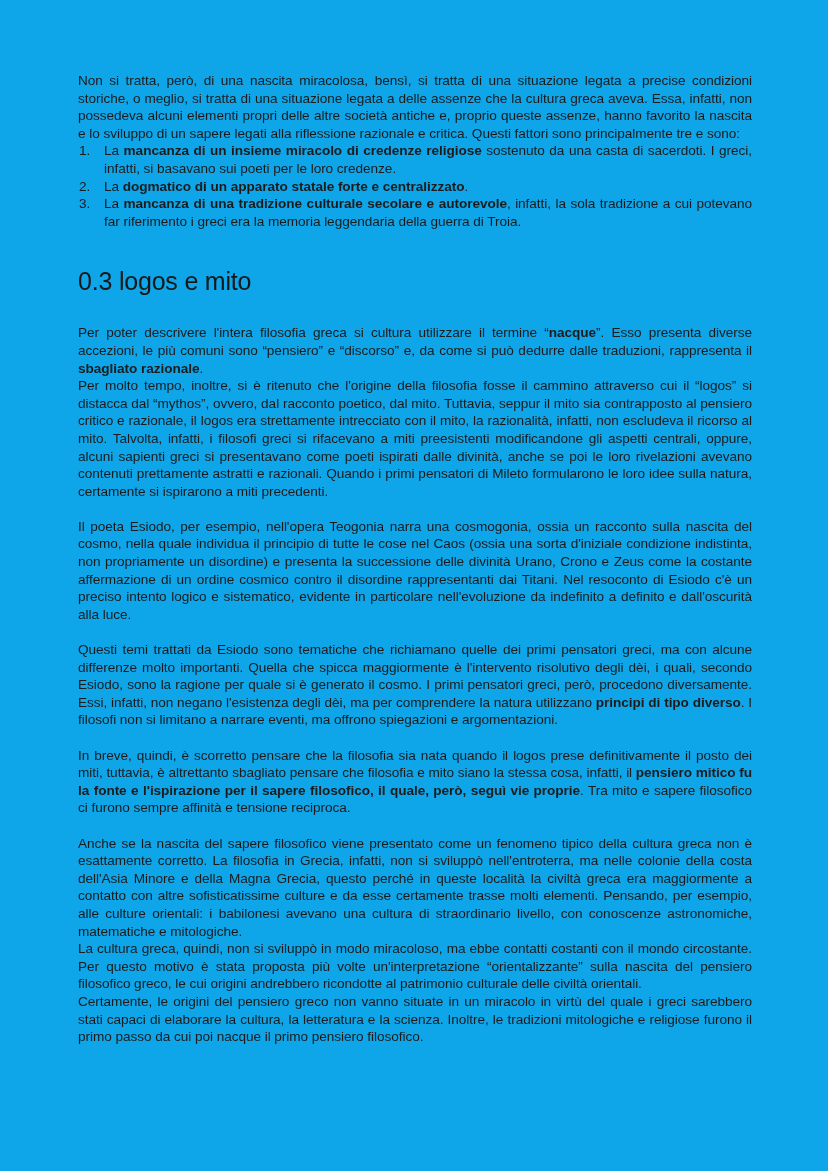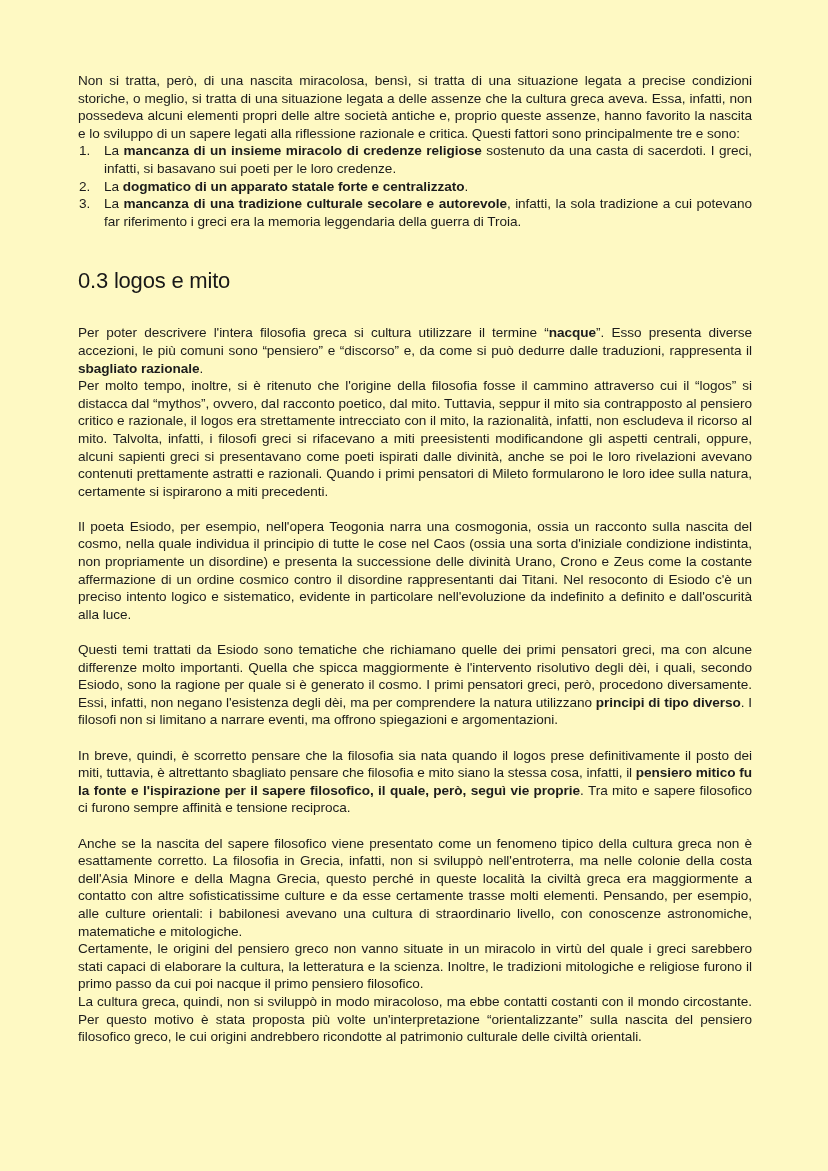--- a/index.html
+++ b/index.html
@@ -14,21 +14,21 @@
     overflow: hidden;
     font-family: "Liberation Sans", sans-serif;
     color: #1c1c1c;
     -webkit-font-smoothing: antialiased;
   }
 
   .page {
     position: relative;
     width: 828px;
     height: 1171px;
-    background: #fef9c3;
+    background: #0ea5e9;
     box-sizing: border-box;
     padding: 72px 76px 0 78px;
   }
 
   .doc-body {
     width: 674px;
   }
 
   p.para {
     margin: 0;
@@ -67,21 +67,21 @@
     width: 20px;
     font-size: 13.6px;
     line-height: 17.6px;
     text-align: left;
   }
 
   
   h2.section-heading {
     margin: 0;
     padding: 0;
-    font-size: 22px;
+    font-size: 25px;
     line-height: 30px;
     font-weight: 400;
     letter-spacing: -0.2px;
     color: #181818;
   }
   .heading-block {
     margin-top: 36px;
     margin-bottom: 28px;
   }
 
@@ -116,18 +116,18 @@
     <p class="para">Per molto tempo, inoltre, si è ritenuto che l'origine della filosofia fosse il cammino attraverso cui il “logos” si distacca dal “mythos”, ovvero, dal racconto poetico, dal mito. Tuttavia, seppur il mito sia contrapposto al pensiero critico e razionale, il logos era strettamente intrecciato con il mito, la razionalità, infatti, non escludeva il ricorso al mito. Talvolta, infatti, i filosofi greci si rifacevano a miti preesistenti modificandone gli aspetti centrali, oppure, alcuni sapienti greci si presentavano come poeti ispirati dalle divinità, anche se poi le loro rivelazioni avevano contenuti prettamente astratti e razionali. Quando i primi pensatori di Mileto formularono le loro idee sulla natura, certamente si ispirarono a miti precedenti.</p>
 
     <p class="para gap-before">Il poeta Esiodo, per esempio, nell'opera Teogonia narra una cosmogonia, ossia un racconto sulla nascita del cosmo, nella quale individua il principio di tutte le cose nel Caos (ossia una sorta d'iniziale condizione indistinta, non propriamente un disordine) e presenta la successione delle divinità Urano, Crono e Zeus come la costante affermazione di un ordine cosmico contro il disordine rappresentanti dai Titani. Nel resoconto di Esiodo c'è un preciso intento logico e sistematico, evidente in particolare nell'evoluzione da indefinito a definito e dall'oscurità alla luce.</p>
 
     <p class="para gap-before"><span>Questi temi trattati da Esiodo sono tematiche che richiamano quelle dei primi pensatori greci, ma con alcune differenze molto importanti. Quella che spicca maggiormente è l'intervento risolutivo degli dèi, i quali, secondo Esiodo, sono la ragione per quale si è generato il cosmo. I primi pensatori greci, però, procedono diversamente. Essi, infatti, non negano l'esistenza degli dèi, ma per comprendere la natura utilizzano </span><b>principi di tipo diverso</b><span>. I filosofi non si limitano a narrare eventi, ma offrono spiegazioni e argomentazioni.</span></p>
 
     <p class="para gap-before"><span>In breve, quindi, è scorretto pensare che la filosofia sia nata quando il logos prese definitivamente il posto dei miti, tuttavia, è altrettanto sbagliato pensare che filosofia e mito siano la stessa cosa, infatti, il </span><b>pensiero mitico fu la fonte e l'ispirazione per il sapere filosofico, il quale, però, seguì vie proprie</b><span>. Tra mito e sapere filosofico ci furono sempre affinità e tensione reciproca.</span></p>
 
     <p class="para gap-before">Anche se la nascita del sapere filosofico viene presentato come un fenomeno tipico della cultura greca non è esattamente corretto. La filosofia in Grecia, infatti, non si sviluppò nell'entroterra, ma nelle colonie della costa dell'Asia Minore e della Magna Grecia, questo perché in queste località la civiltà greca era maggiormente a contatto con altre sofisticatissime culture e da esse certamente trasse molti elementi. Pensando, per esempio, alle culture orientali: i babilonesi avevano una cultura di straordinario livello, con conoscenze astronomiche, matematiche e mitologiche.</p>
 
+    <p class="para">La cultura greca, quindi, non si sviluppò in modo miracoloso, ma ebbe contatti costanti con il mondo circostante. Per questo motivo è stata proposta più volte un'interpretazione “orientalizzante” sulla nascita del pensiero filosofico greco, le cui origini andrebbero ricondotte al patrimonio culturale delle civiltà orientali.</p>
+
     <p class="para">Certamente, le origini del pensiero greco non vanno situate in un miracolo in virtù del quale i greci sarebbero stati capaci di elaborare la cultura, la letteratura e la scienza. Inoltre, le tradizioni mitologiche e religiose furono il primo passo da cui poi nacque il primo pensiero filosofico.</p>
-
-    <p class="para">La cultura greca, quindi, non si sviluppò in modo miracoloso, ma ebbe contatti costanti con il mondo circostante. Per questo motivo è stata proposta più volte un'interpretazione “orientalizzante” sulla nascita del pensiero filosofico greco, le cui origini andrebbero ricondotte al patrimonio culturale delle civiltà orientali.</p>
 
   </div>
 </div>
 
 </body></html>

